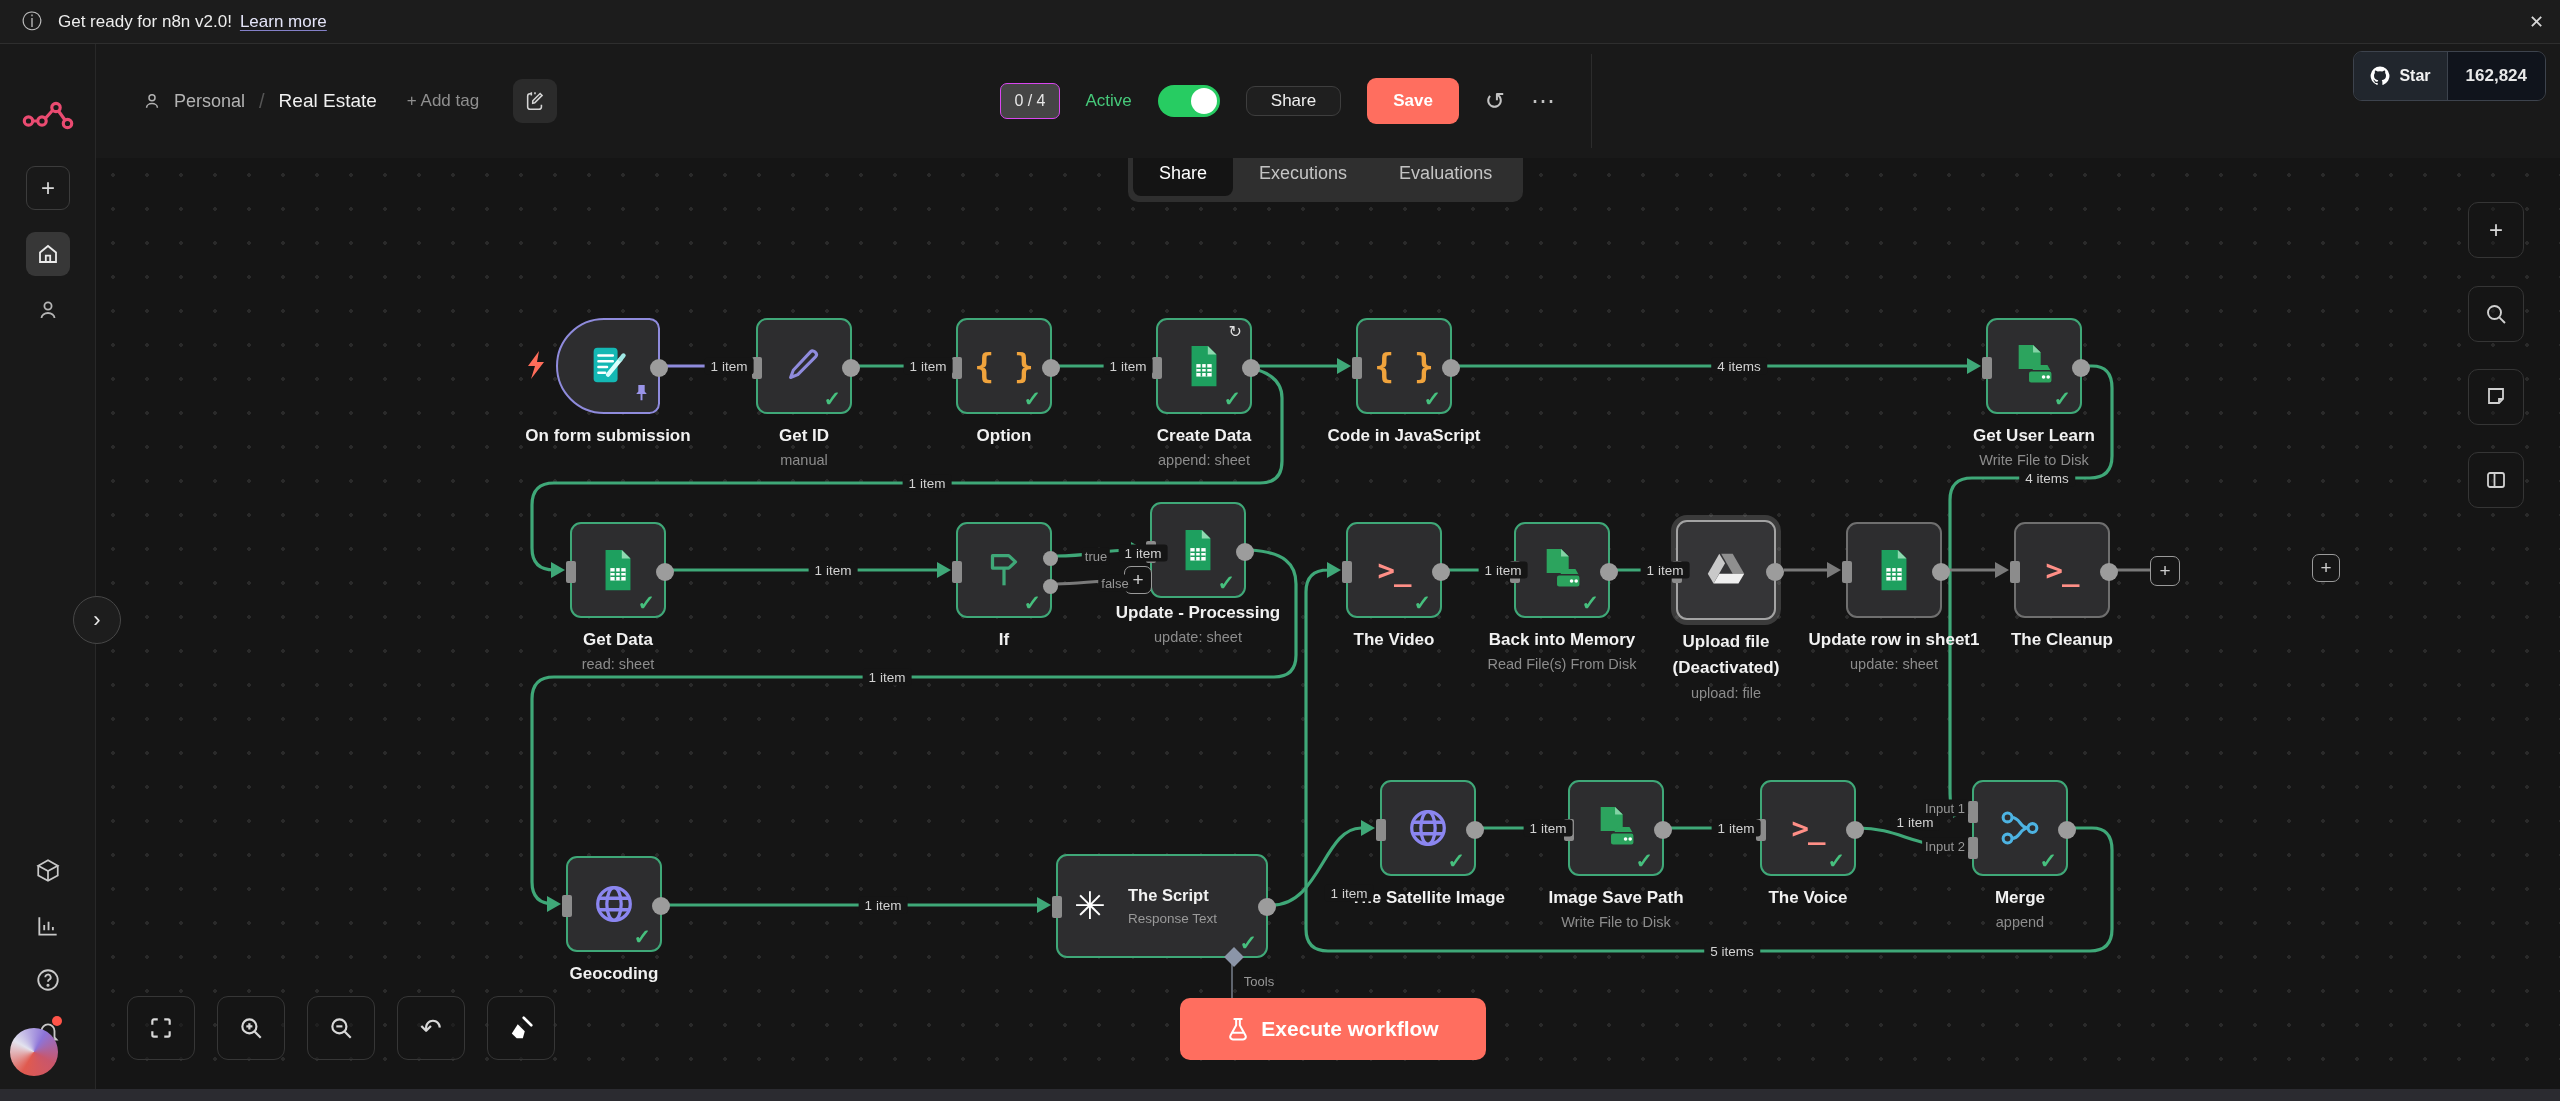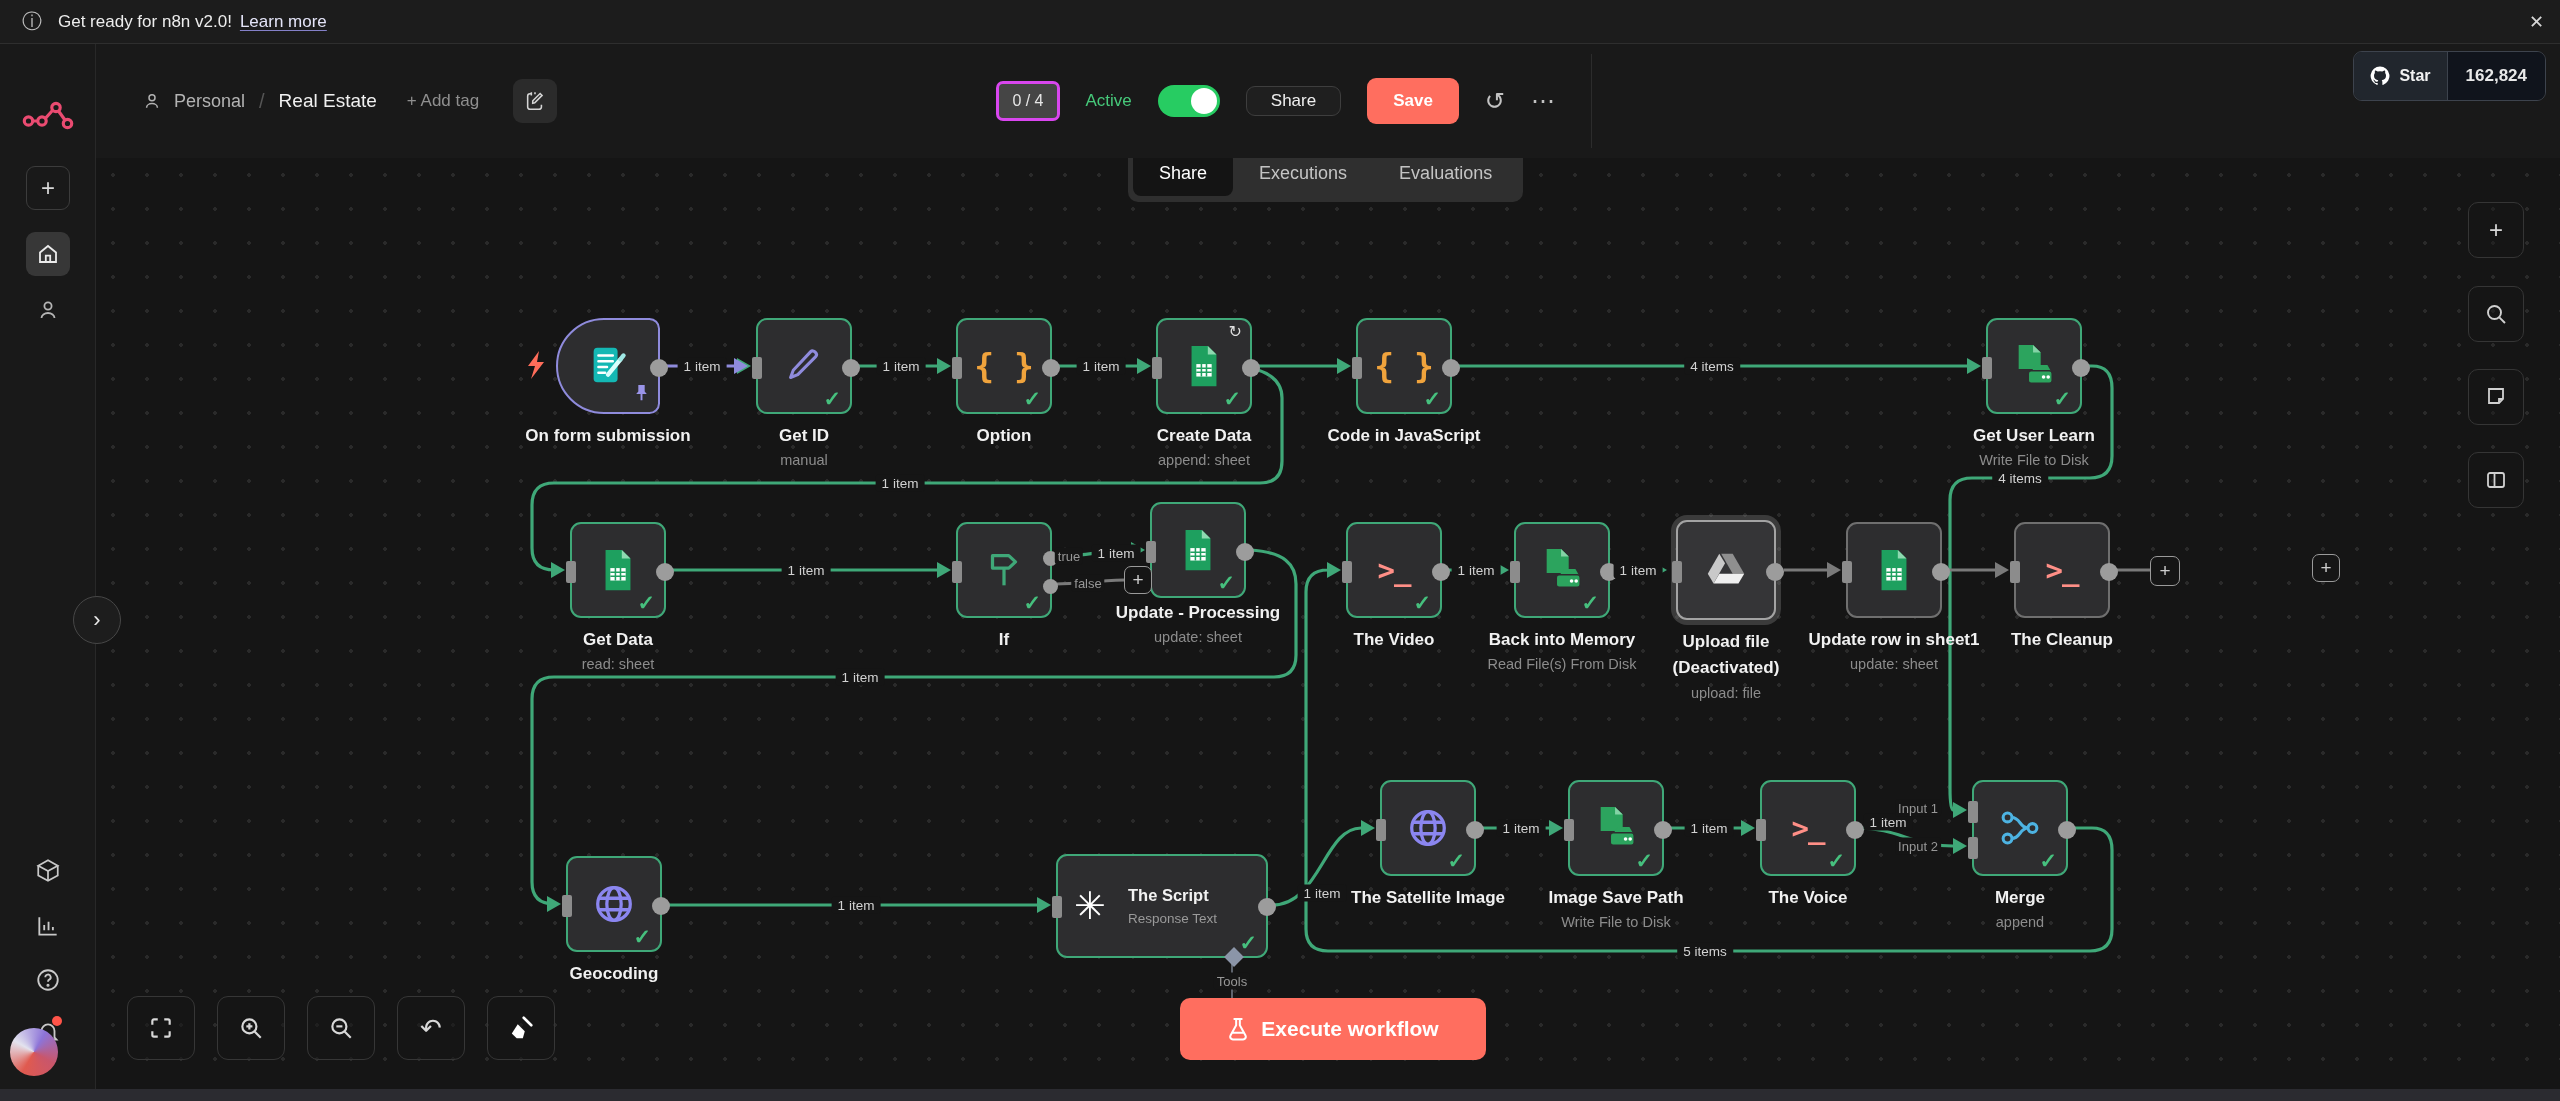--- a/index.html
+++ b/index.html
@@ -20,21 +20,21 @@
     z-index:70; display:flex; align-items:center; }
   .crumbs { display:flex; align-items:center; margin-left:46px; gap:12px; }
   .crumbs .picon { width:20px; height:20px; }
   .proj { color:#b3b3b3; font-size:18px; }
   .slash { color:#555; font-size:20px; margin:0 2px; }
   .wfname { color:#f0f0f0; font-size:19px; font-weight:500; }
   .addtag { color:#8f8f8f; font-size:17px; font-weight:500; margin-left:18px; cursor:pointer; }
   .notebtn { width:44px; height:44px; margin-left:22px; background:#2b2b2b; border-radius:9px;
     display:flex; align-items:center; justify-content:center; cursor:pointer; }
   .hright { position:absolute; right:1005px; display:flex; align-items:center; gap:26px; }
-  .counter { background:#454545; border:3px solid #d946ef; border-radius:7px; color:#e6e6e6;
+  .counter { background:#454545; border:1px solid #d946ef; border-radius:7px; color:#e6e6e6;
     font-size:16px; padding:8px 13px; }
   .activelbl { color:#46c97a; font-size:17px; font-weight:500; }
   .toggle { width:62px; height:32px; border-radius:16px; background:#27cc62; position:relative; cursor:pointer; }
   .toggle .knob { position:absolute; right:3px; top:3px; width:26px; height:26px; border-radius:50%; background:#fff; }
   .sharebtn { background:#1f1f1f; border:1px solid #3e3e3e; color:#efefef; font-size:17px; font-weight:500;
     border-radius:9px; padding:4px 24px; cursor:pointer; }
   .savebtn { background:#ff6e5f; border:none; color:#fff; font-size:17px; font-weight:600;
     border-radius:9px; padding:13px 26px; cursor:pointer; }
   .hicon { color:#c2c2c2; font-size:24px; cursor:pointer; font-family:"DejaVu Sans",sans-serif; }
   .hdivider { position:absolute; right:968px; top:10px; height:94px; width:1px; background:#2c2c2c; }
@@ -95,21 +95,21 @@
 
   .port-in { position:absolute; left:-6px; width:10px; height:22px; background:#8c8c8c; border-radius:2px; z-index:22; }
   .port-out { position:absolute; right:-10px; width:18px; height:18px; background:#9c9c9c; border-radius:50%; z-index:22; }
   .port-out.sm { width:15px; height:15px; right:-8px; }
   .port-diamond { position:absolute; bottom:-8px; width:14px; height:14px; background:#8b95a8; transform:rotate(45deg); z-index:22; }
 
   .plusbox { position:absolute; border:1.7px solid #9a9a9a; border-radius:7px; background:#151515;
     color:#cdcdcd; display:flex; align-items:center; justify-content:center; font-size:19px; z-index:22; cursor:pointer; }
 
   .wlabel { position:absolute; transform:translate(-50%,-50%); background:#151515; color:#d2d2d2;
-    font-size:13.5px; padding:1px 6px; border-radius:3px; white-space:nowrap; z-index:40; pointer-events:none; }
+    font-size:13.5px; padding:1px 6px; border-radius:3px; white-space:nowrap; z-index:40; pointer-events:none;margin-left:27px; }
   .wlabel.port { color:#979797; font-size:13px; padding:1px 3px; }
 
   
   .ctl { position:absolute; top:996px; width:68px; height:64px; border:1px solid #363636; border-radius:11px;
     background:rgba(22,22,22,.55); display:flex; align-items:center; justify-content:center; z-index:50; cursor:pointer; }
   .ctl .uchar { color:#d8d8d8; font-size:26px; font-family:"DejaVu Sans",sans-serif; }
 
   .execbtn { position:absolute; left:1180px; top:998px; width:306px; height:62px; background:#ff6e5f; border:none;
     border-radius:10px; color:#fff; font-size:21px; font-weight:600; z-index:30; cursor:pointer;
     display:flex; align-items:center; justify-content:center; gap:12px; font-family:"Liberation Sans",sans-serif; }

